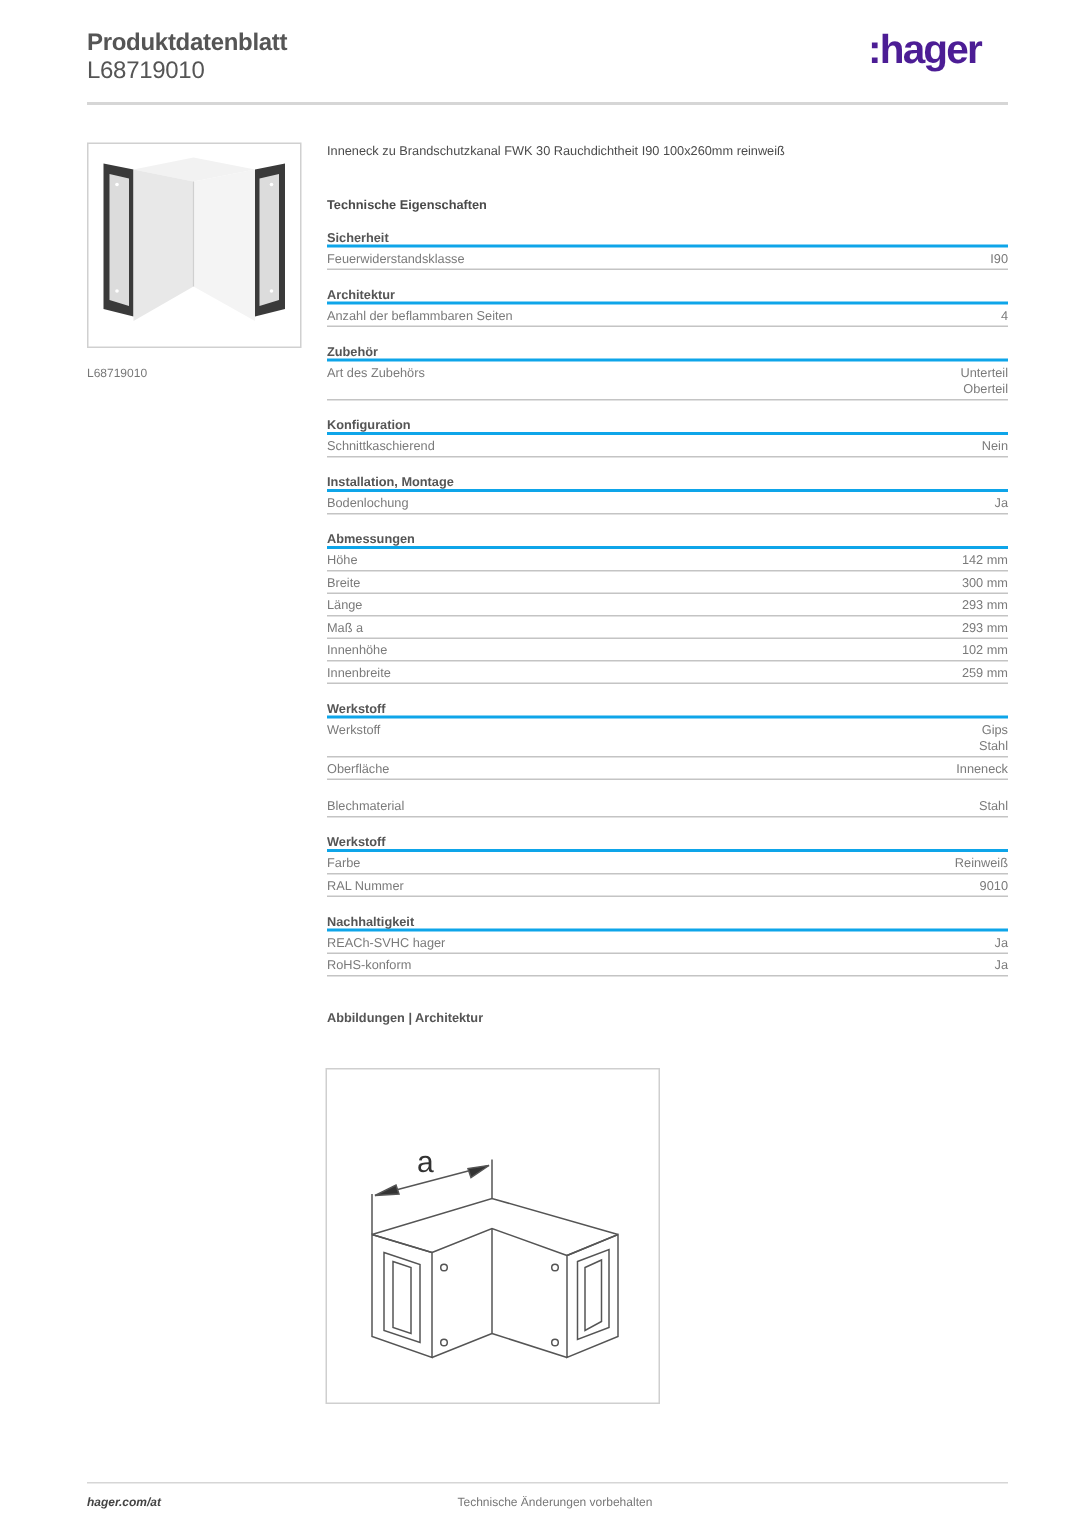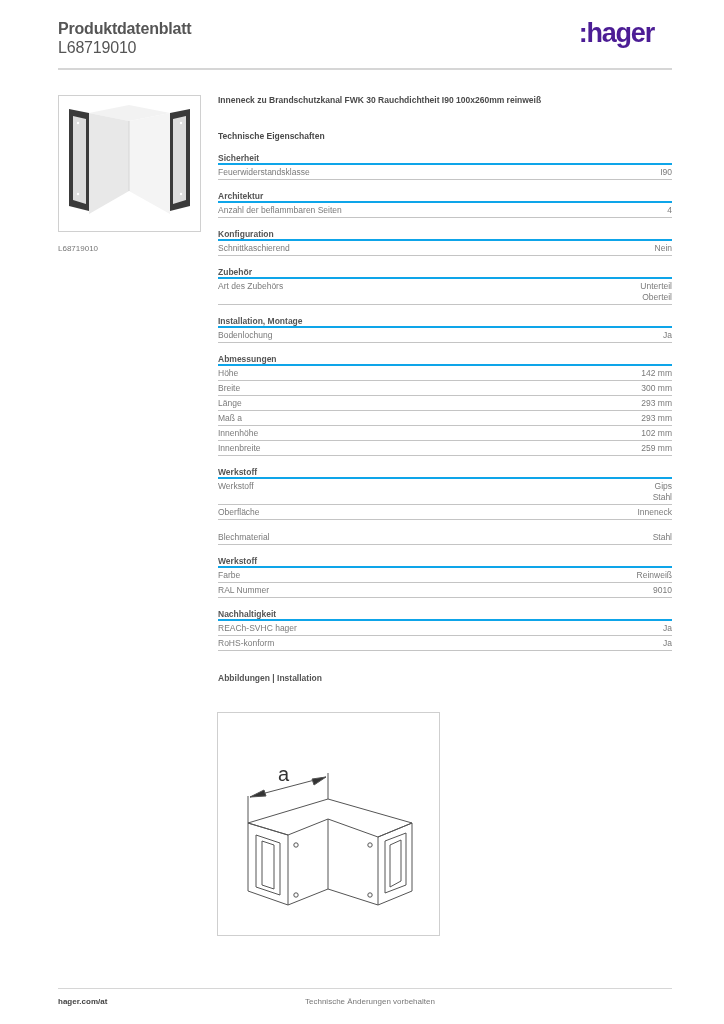--- a/index.html
+++ b/index.html
@@ -9,35 +9,35 @@
   .header { position: absolute; left: 58px; top: 20px; width: 614px; height: 50px; }
   .doc-title { position: absolute; left: 0; top: 0; font-size: 16px; font-weight: bold; color: #555; letter-spacing: -0.2px; }
   .doc-code { position: absolute; left: 0; top: 19px; font-size: 16px; color: #555; letter-spacing: -0.2px; }
   .logo { position: absolute; right: 18px; top: -2px; font-size: 27px; font-weight: bold; color: #4c1d95; letter-spacing: -1.2px; }
   .header-rule { position: absolute; left: 58px; top: 68px; width: 614px; height: 2px; background: #d6d6d6; }
 
   .product-thumb { position: absolute; left: 58px; top: 95px; width: 143px; height: 137px; border: 1px solid #d0d0d0; background: #fff; }
   .thumb-caption { position: absolute; left: 58px; top: 244px; font-size: 8px; color: #777; }
 
   .content { position: absolute; left: 218px; top: 93px; width: 454px; }
-  .product-name { font-size: 8.5px; font-weight: bold; color: #4a4a4a; height: 14px; line-height: 14px; }
+  .product-name { font-size: 8.5px; font-weight: normal; color: #4a4a4a; height: 14px; line-height: 14px; }
   .tech-title { font-size: 8.5px; font-weight: bold; color: #4a4a4a; margin-top: 22px; height: 14px; line-height: 14px; }
 
   .section { margin-top: 10px; }
   .section.first { margin-top: 9px; }
   .section-title { font-size: 8.5px; font-weight: bold; color: #555; height: 13px; line-height: 13px; border-bottom: 2px solid #0ea5e9; }
   .row { display: flex; justify-content: space-between; font-size: 8.5px; color: #7a7a7a; border-bottom: 1px solid #c4c4c4; padding: 2px 0 1px 0; line-height: 11px; }
   .row .val { text-align: right; }
   .row .val span { display: block; }
 
   .figures-title { font-size: 8.5px; font-weight: bold; color: #555; margin-top: 20px; height: 14px; line-height: 14px; }
   .drawing-box { position: absolute; left: 217px; top: 712px; width: 223px; height: 224px; border: 1px solid #cfcfcf; background: #fff; }
 
   .footer-rule { position: absolute; left: 58px; top: 988px; width: 614px; height: 1px; background: #d6d6d6; }
-  .footer-left { position: absolute; left: 58px; top: 997px; font-size: 8px; font-weight: bold; color: #444; }
+  .footer-left { position: absolute; left: 58px; top: 997px; font-size: 8px; font-weight: bold; color: #444; font-style: italic; }
   .footer-mid { position: absolute; left: 305px; top: 997px; font-size: 8px; color: #777; }
   .footer-right { position: absolute; right: 52px; top: 1024px; font-size: 8px; font-weight: bold; color: #444; }
 </style>
 </head>
 <body>
 
 <div class="header">
   <div class="doc-title">Produktdatenblatt</div>
   <div class="doc-code">L68719010</div>
   <div class="logo">:hager</div>
@@ -83,39 +83,39 @@
       <div class="section">
         <div class="section-title">Architektur</div>
         <div class="row">
           <div class="lbl">Anzahl der beflammbaren Seiten</div>
           <div class="val">
             <span>4</span>
           </div>
         </div>
       </div>
       <div class="section">
-        <div class="section-title">Konfiguration</div>
-        <div class="row">
-          <div class="lbl">Schnittkaschierend</div>
-          <div class="val">
-            <span>Nein</span>
-          </div>
-        </div>
-      </div>
-      <div class="section">
         <div class="section-title">Zubehör</div>
         <div class="row">
           <div class="lbl">Art des Zubehörs</div>
           <div class="val">
             <span>Unterteil</span>
             <span>Oberteil</span>
           </div>
         </div>
       </div>
       <div class="section">
+        <div class="section-title">Konfiguration</div>
+        <div class="row">
+          <div class="lbl">Schnittkaschierend</div>
+          <div class="val">
+            <span>Nein</span>
+          </div>
+        </div>
+      </div>
+      <div class="section">
         <div class="section-title">Installation, Montage</div>
         <div class="row">
           <div class="lbl">Bodenlochung</div>
           <div class="val">
             <span>Ja</span>
           </div>
         </div>
       </div>
       <div class="section">
         <div class="section-title">Abmessungen</div>
@@ -205,21 +205,21 @@
         </div>
         <div class="row">
           <div class="lbl">RoHS-konform</div>
           <div class="val">
             <span>Ja</span>
           </div>
         </div>
       </div>
     </div>
 
-  <div class="figures-title">Abbildungen | Installation</div>
+  <div class="figures-title">Abbildungen | Architektur</div>
 </div>
 
 <div class="drawing-box">
   <svg width="221" height="222" viewBox="0 0 221 222" fill="none" stroke="#555" stroke-width="1">
 
     <line x1="30" y1="83" x2="30" y2="110"></line>
     <line x1="110" y1="60" x2="110" y2="86"></line>
     <line x1="32" y1="84" x2="108" y2="64"></line>
     <polygon points="32,84 46,77 48,83" fill="#333"></polygon>
     <polygon points="108,64 94,66 96,72" fill="#333"></polygon>

